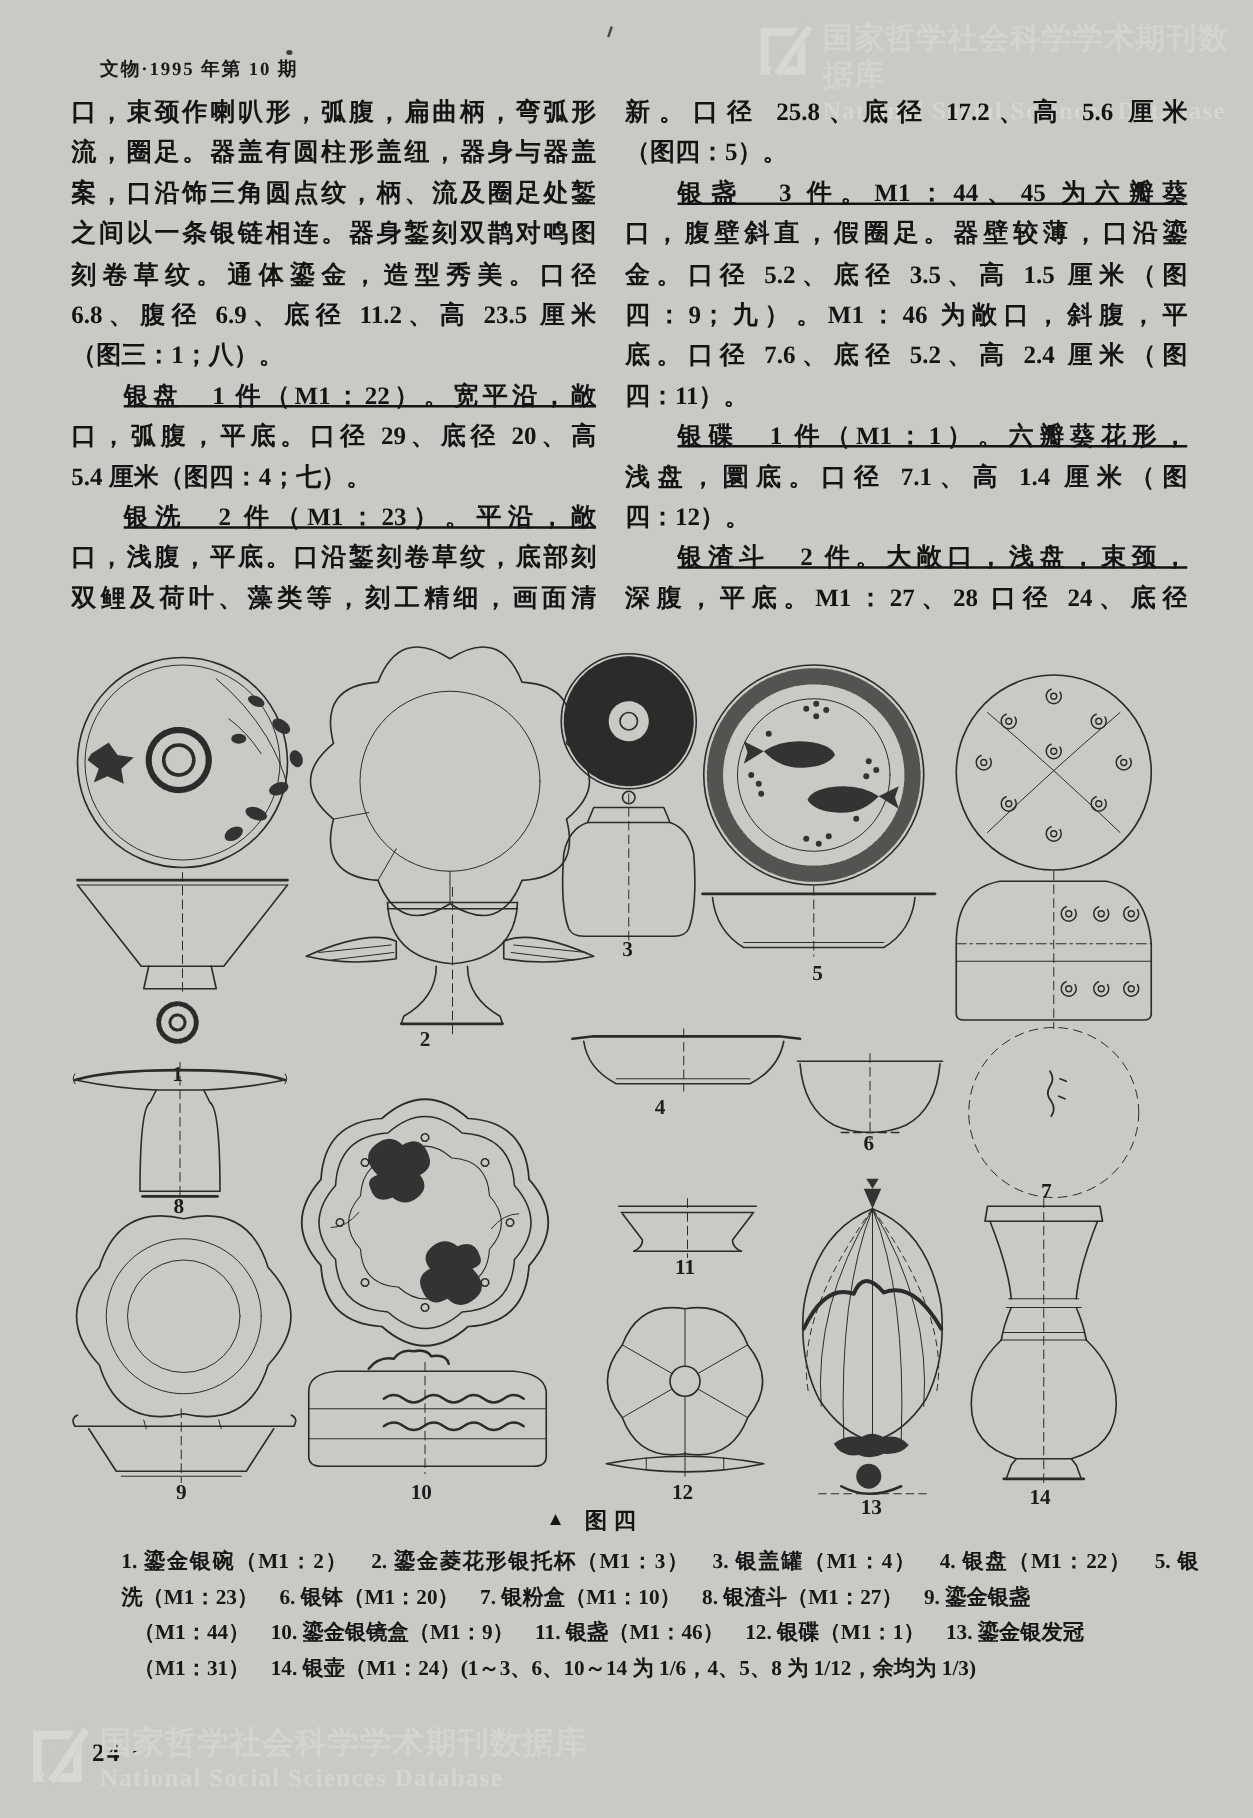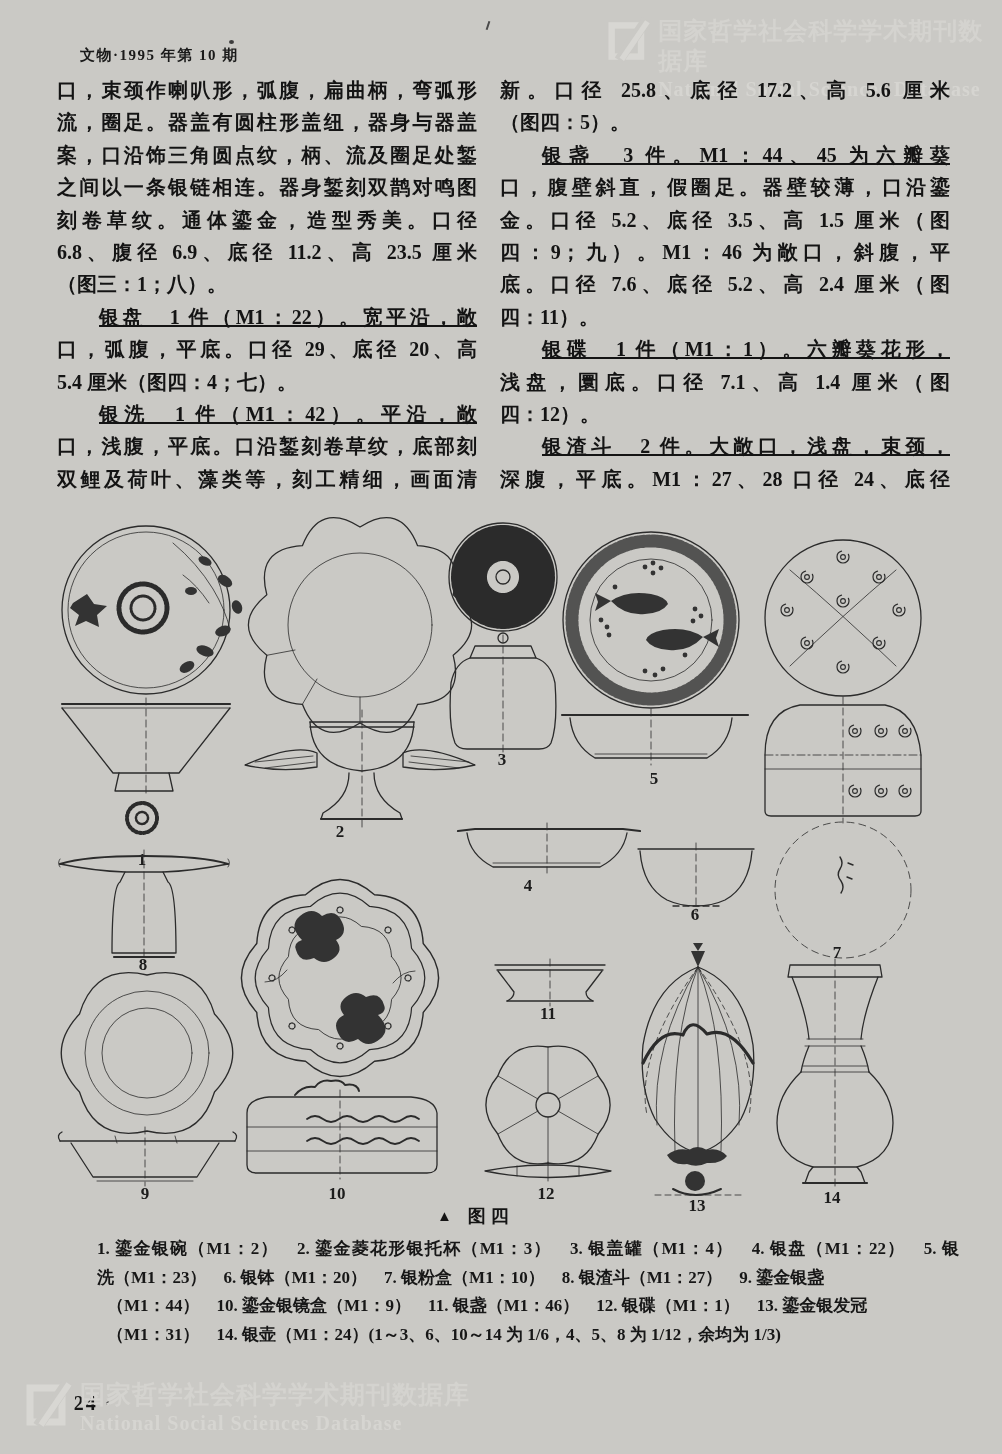--- a/index.html
+++ b/index.html
@@ -79,21 +79,21 @@
   <div class="bline">口，束颈作喇叭形，弧腹，扁曲柄，弯弧形</div>
   <div class="bline">流，圈足。器盖有圆柱形盖纽，器身与器盖</div>
   <div class="bline">案，口沿饰三角圆点纹，柄、流及圈足处錾</div>
   <div class="bline">之间以一条银链相连。器身錾刻双鹊对鸣图</div>
   <div class="bline">刻卷草纹。通体鎏金，造型秀美。口径</div>
   <div class="bline">6.8、腹径 6.9、底径 11.2、高 23.5 厘米</div>
   <div class="bline short">（图三：1；八）。</div>
   <div class="bline indent">银盘　1 件（M1：22）。宽平沿，敞</div>
   <div class="bline">口，弧腹，平底。口径 29、底径 20、高</div>
   <div class="bline short">5.4 厘米（图四：4；七）。</div>
-  <div class="bline indent">银洗　1 件（M1：42）。平沿，敞</div>
+  <div class="bline indent">银洗　2 件（M1：23）。平沿，敞</div>
   <div class="bline">口，浅腹，平底。口沿錾刻卷草纹，底部刻</div>
   <div class="bline">双鲤及荷叶、藻类等，刻工精细，画面清</div>
 </div>
 
 <div class="col col-right">
   <div class="bline">新。口径 25.8、底径 17.2、高 5.6 厘米</div>
   <div class="bline short">（图四：5）。</div>
   <div class="bline indent">银盏　3 件。M1：44、45 为六瓣葵</div>
   <div class="bline">口，腹壁斜直，假圈足。器壁较薄，口沿鎏</div>
   <div class="bline">金。口径 5.2、底径 3.5、高 1.5 厘米（图</div>

